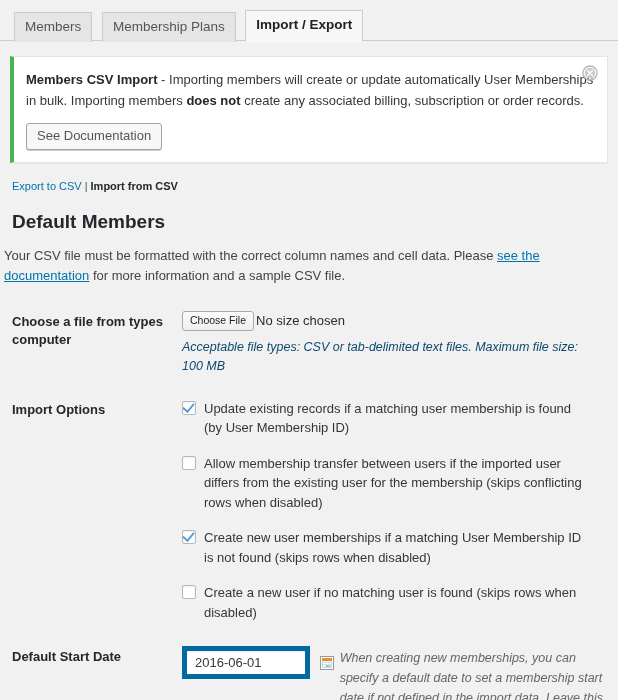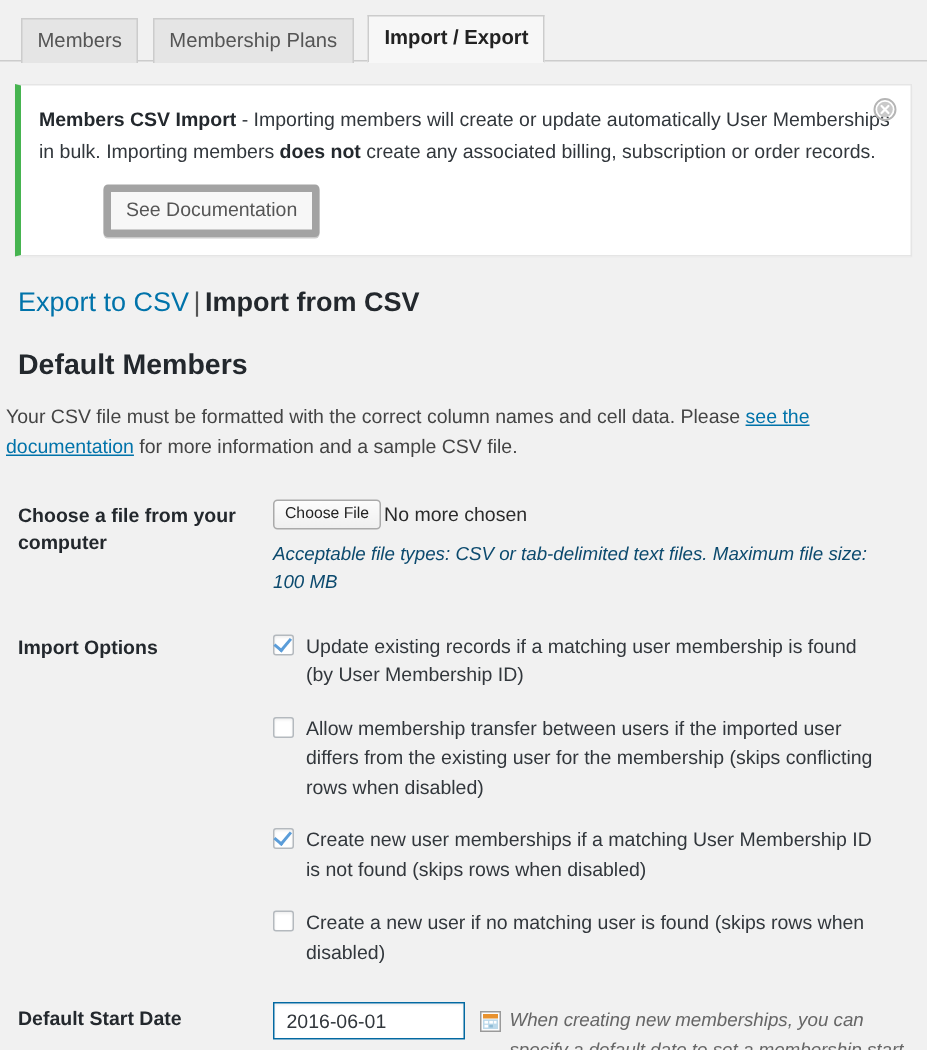--- a/index.html
+++ b/index.html
@@ -72,38 +72,37 @@
     top: 5px; right: 6px;
     width: 22px; height: 22px;
     border: none; background: none;
     padding: 0; cursor: pointer;
     line-height: 0;
   }
   .notice-actions { margin-top: 11px; }
   .button-secondary {
     display: inline-block;
     background: #f7f7f7;
-    border: 5px solid #a3a3a3;
+    border: 1px solid #a3a3a3;
     border-radius: 3px;
     color: #555;
     font-size: 13px;
     line-height: 1.9;
     padding: 0 10px 1px;
     text-decoration: none;
     cursor: pointer;
     box-shadow: 0 1px 0 #ccc;
     font-family: "Liberation Sans", sans-serif;
-    margin-left: 43px;
   }
 
   
   .subsubsub {
     margin: 12px 12px 0 12px;
     padding: 0;
-    font-size: 18px;
+    font-size: 11px;
     color: #555;
     line-height: 2;
   }
   .subsubsub a {
     color: #0073aa;
     text-decoration: none;
   }
   .subsubsub .sep { color: #555; padding: 0 3px; }
   .subsubsub .current { color: #23282d; font-weight: bold; }
 
@@ -204,21 +203,21 @@
     line-height: 1.5;
     color: #32373c;
     cursor: pointer;
   }
   .date-input {
     width: 128px;
     padding: 4px 8px;
     font-family: "Liberation Sans", sans-serif;
     font-size: 13px;
     color: #32373c;
-    border: 1px solid #0369a1;
+    border: 5px solid #0369a1;
     background: #fff;
     box-shadow: inset 0 1px 2px rgba(0,0,0,.07);
     border-radius: 0;
     vertical-align: middle;
   }
   .cal-icon {
     display: inline-block;
     vertical-align: middle;
     margin-left: 6px;
     width: 14px; height: 14px;
@@ -262,25 +261,25 @@
   <a href="#">Export to CSV</a><span class="sep">|</span><span class="current">Import from CSV</span>
 </div>
 
 <h2 class="page-title">Default Members</h2>
 <p class="intro"><span>Your CSV file must be formatted with the correct column names and cell data. Please </span><a href="#">see the documentation</a><span> for more information and a sample CSV file.</span></p>
 
 <table class="form-table">
   <tbody>
 
     <tr class="row-file">
-      <th>Choose a file from your computer</th>
+      <th>Choose a file from types computer</th>
       <td colspan="2">
         <div class="file-row">
           <button class="choose-file-btn">Choose File</button>
-          <span class="no-file">No more chosen</span>
+          <span class="no-file">No size chosen</span>
         </div>
         <p class="description">Acceptable file types: CSV or tab-delimited text files. Maximum file size: 100 MB</p>
       </td>
     </tr>
 
     <tr>
       <th>Import Options</th>
       <td colspan="2">
         <div class="cb-item">
           <span class="cb-box checked"></span>

